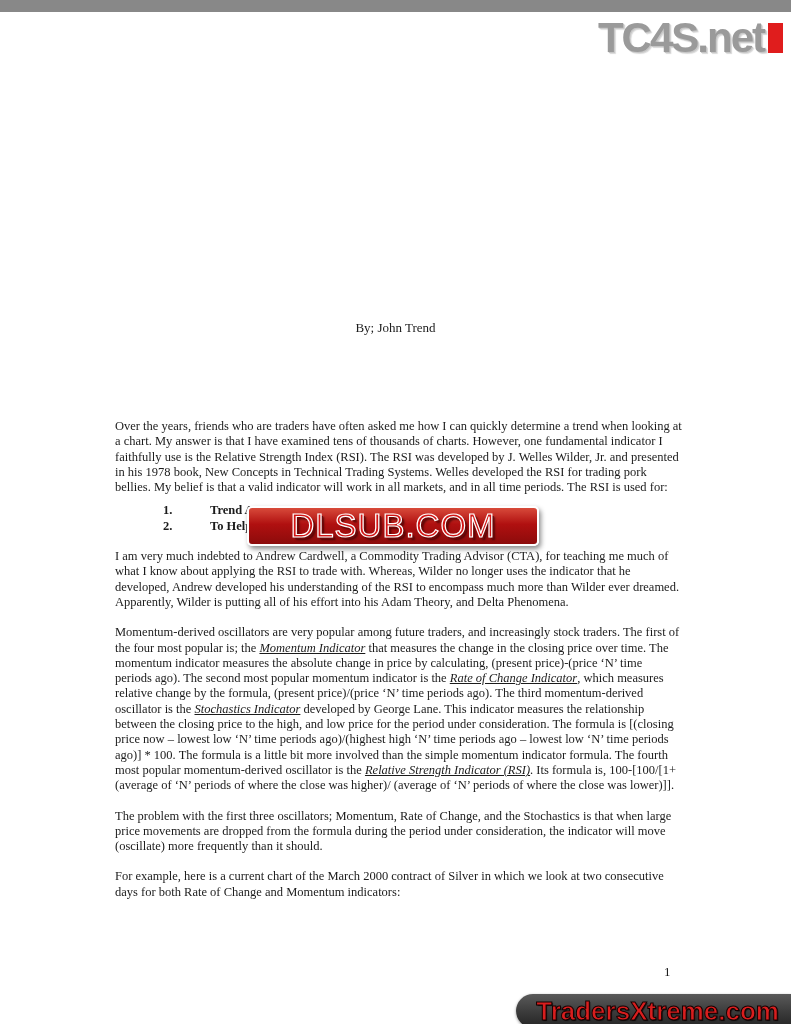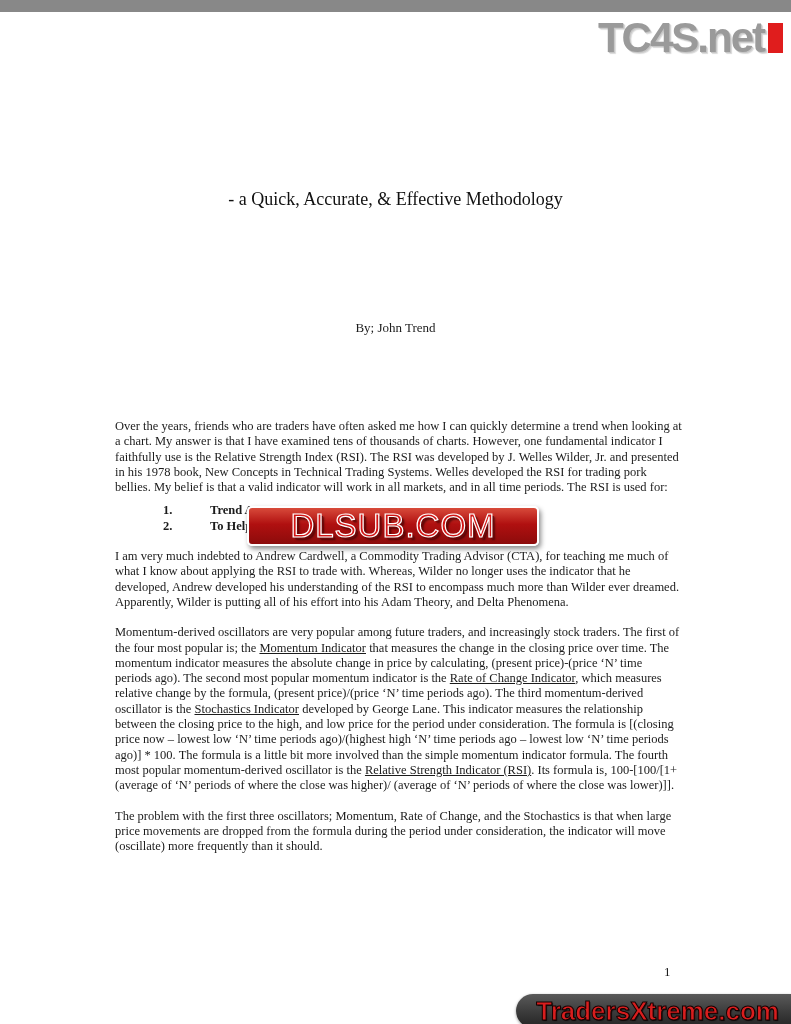--- a/index.html
+++ b/index.html
@@ -57,21 +57,21 @@
     text-align:left;
   }
   .para { margin-bottom:15px; }
   .uses-list { margin:-7px 0 15px 0; }
   .list-row { display:flex; padding-left:48px; }
   .list-num { width:47px; flex:0 0 47px; }
   .list-txt { flex:1; }
 
   .b { font-weight:bold; }
   .i { }
-  .u { text-decoration:underline; }
+  .u { text-decoration:underline;font-style:italic; }
 
   
   .watermark {
     position:absolute; top:494px; left:247px;
     width:292px; height:40px;
     display:flex; align-items:center; justify-content:center;
     background:linear-gradient(180deg, #d84a3a 0%, #b01010 45%, #8c0b0b 100%);
     border:2px solid #ffffff;
     border-radius:5px;
     box-shadow:2px 3px 5px rgba(0,0,0,0.45), 0 0 2px rgba(255,255,255,0.9);
@@ -117,21 +117,20 @@
 <body>
 
 <div class="page">
 
   <div class="tc4s">
     <span class="tc4s-text">TC4S.net</span>
     <span class="tc4s-block"></span>
   </div>
 
   <div class="title">
-    <div>- a Quick, Accurate, &amp; Effective Methodology</div>
   </div>
 
   <div class="byline">By; John Trend</div>
 
   <div class="body-text">
     <p class="para"><span>Over the years, friends who are traders have often asked me how I can quickly determine a trend when looking at a chart. My answer is that I have examined tens of thousands of charts. However, one fundamental indicator I faithfully use is the Relative Strength Index (RSI). The RSI was developed by J. Welles Wilder, Jr. and presented in his 1978 book, </span><span class="i">New Concepts in Technical Trading Systems</span><span>. Welles developed the RSI for trading pork bellies. My belief is that a valid indicator will work in all markets, and in all time periods.  The RSI is used for:</span></p>
 
     <div class="uses-list">
       <div class="list-row">
         <span class="list-num b">1.</span>
@@ -139,20 +138,21 @@
       </div>
       <div class="list-row">
         <span class="list-num b">2.</span>
         <span class="list-txt"><span class="b">To Help Determine Price Objectives</span><span> (not covered here)</span></span>
       </div>
     </div>
 
     <p class="para"><span>I am very much indebted to Andrew Cardwell, a Commodity Trading Advisor (CTA), for teaching me much of what I know about applying the RSI to trade with. Whereas, Wilder no longer uses the indicator that he developed, Andrew developed his understanding of the RSI to encompass much more than Wilder ever dreamed. Apparently, Wilder is putting all of his effort into his Adam Theory, and Delta Phenomena.</span></p>
     <p class="para"><span>Momentum-derived oscillators are very popular among future traders, and increasingly stock traders. The first of the four most popular is; the </span><span class="u">Momentum Indicator</span><span> that measures the change in the closing price over time. The momentum indicator measures the absolute change in price by calculating,  (present price)-(price ‘N’ time periods ago). The second most popular momentum indicator is the </span><span class="u">Rate of Change Indicator</span><span>, which measures relative change by the formula, (present price)/(price ‘N’ time periods ago). The third momentum-derived oscillator is the </span><span class="u">Stochastics Indicator</span><span> developed by George Lane. This indicator measures the relationship between the closing price to the high, and low price for the period under consideration. The formula is [(closing price now – lowest low ‘N’ time periods ago)/(highest high ‘N’ time periods ago – lowest low ‘N’ time periods ago)] * 100. The formula is a little bit more involved than the simple momentum indicator formula. The fourth most popular momentum-derived oscillator is the </span><span class="u">Relative Strength Indicator (RSI)</span><span>. Its formula is, 100-[100/[1+(average of ‘N’ periods of where the close was higher)/ (average of ‘N’ periods of where the close was lower)]].</span></p>
     <p class="para"><span>The problem with the first three oscillators; Momentum, Rate of Change, and the Stochastics is that when large price movements are dropped from the formula during the period under consideration, the indicator will move (oscillate) more frequently than it should.</span></p>
+    <p class="para"><span>For example, here is a current chart of the March 2000 contract of Silver in which we look at two consecutive days for both Rate of Change and Momentum indicators:</span></p>
   </div>
 
   <div class="watermark">DLSUB.COM</div>
 
   <div class="page-number">1</div>
 
   <div class="footer-bar">
     <span class="footer-text">TradersXtreme.com</span>
   </div>
 

